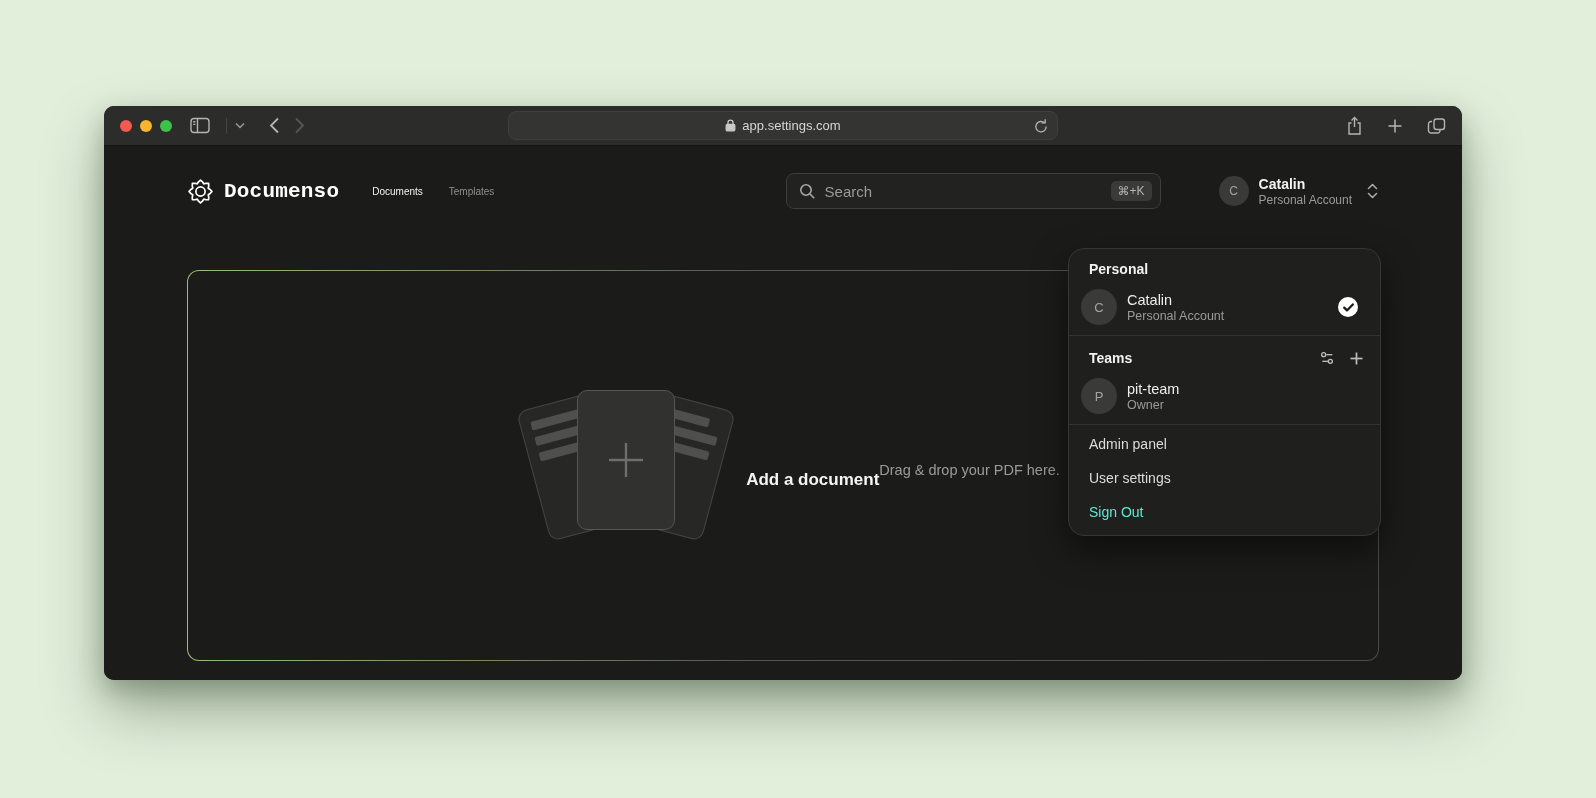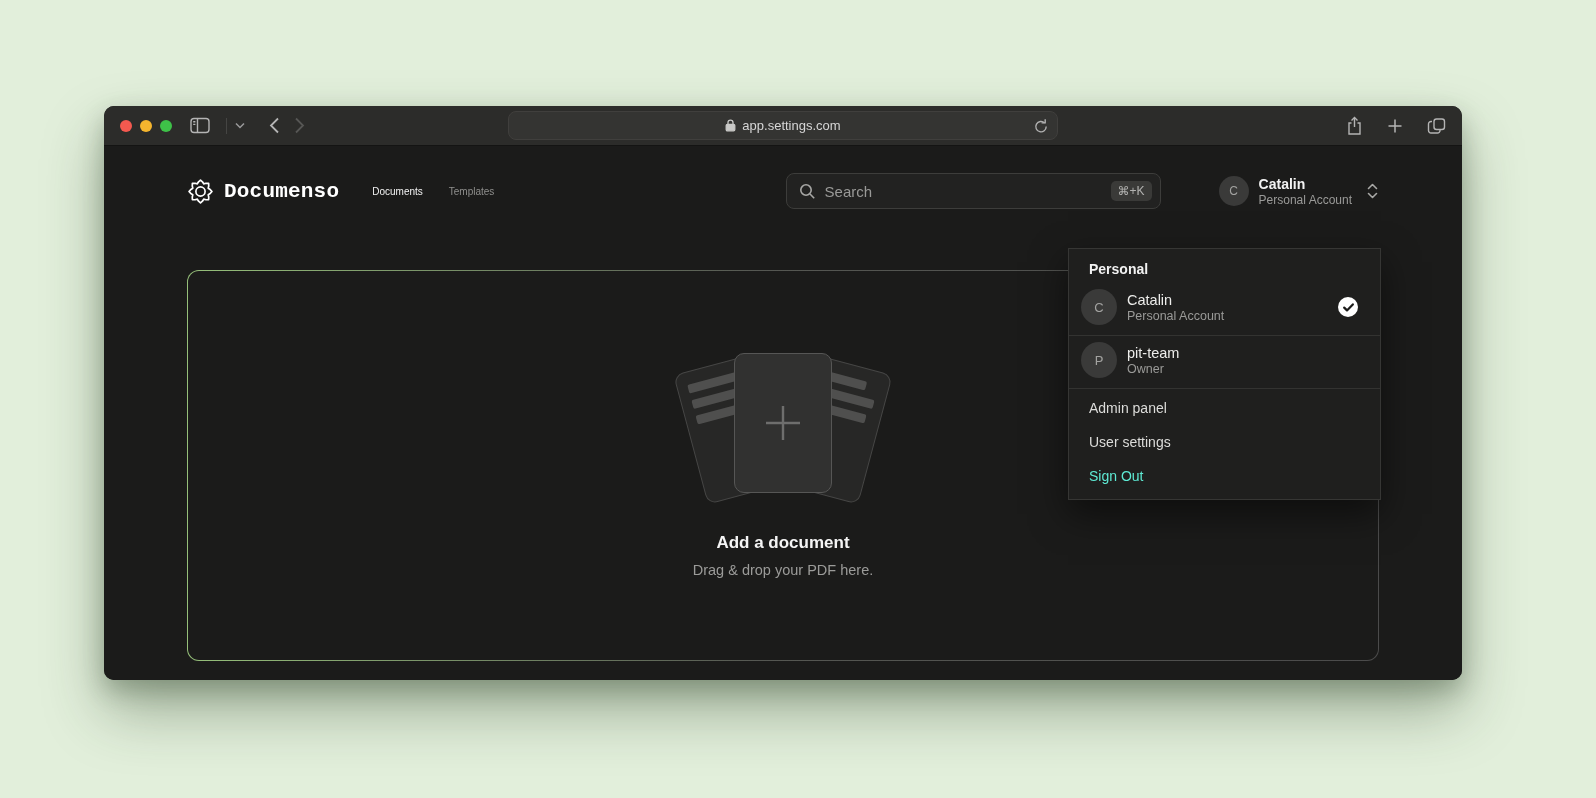--- a/index.html
+++ b/index.html
@@ -82,21 +82,21 @@
   .acct-sub { font-size:12px; color:#9a9a98; line-height:14px; }
   .acct-chev { color:#a8a8a6; margin-left:4px; }
 
   
   .dz-border {
     margin-top:59px; border-radius:12px; padding:1px; height:391px;
     background:linear-gradient(to right, #96c07a, #555752 48%, #4b4b4b);
   }
   .dz-inner {
     border-radius:11px; background:#1b1b1a; height:100%;
-    display:flex; flex-direction:column; align-items:center; justify-content:center;
+    display:flex; flex-direction:row; align-items:center; justify-content:center;
   }
   .cardstack { position:relative; width:240px; height:152px; }
   .card {
     position:absolute; border-radius:10px;
   }
   .card.side {
     width:92px; height:134px; top:8px;
     background:#272726; border:1px solid #464645;
     padding:12px 10px;
   }
@@ -110,21 +110,21 @@
     background:#313130; border:1px solid #565655;
     display:flex; align-items:center; justify-content:center;
     color:#6e6e6d;
   }
   .dz-title { margin-top:28px; font-size:17px; font-weight:700; color:#f5f5f5; }
   .dz-sub { margin-top:9px; font-size:14.5px; color:#9b9b99; }
 
   
   .dropdown {
     position:absolute; top:77px; right:81px; width:313px;
-    background:#1f1f1e; border:1px solid #363634; border-radius:0;
+    background:#1f1f1e; border:1px solid #363634; border-radius:16px;
     box-shadow:0 14px 34px rgba(0,0,0,.5);
     z-index:20; padding-bottom:6px;
   }
   .dd-label { font-size:14px; font-weight:700; color:#f2f2f2; padding:12px 20px 8px; }
   .dd-label-row { display:flex; align-items:center; padding:12px 16px 8px 20px; }
   .dd-label-row .txt { font-size:14px; font-weight:700; color:#f2f2f2; }
   .dd-label-icons { margin-left:auto; display:flex; align-items:center; gap:14px; color:#bdbdbb; }
   .dd-row { display:flex; align-items:center; gap:10px; padding:4px 12px 8px 12px; cursor:pointer; }
   .dd-row .names { display:flex; flex-direction:column; }
   .dd-row .nm { font-size:14.5px; font-weight:500; color:#ededeb; line-height:18px; }
@@ -299,20 +299,39 @@
         </span>
         <span class="dd-check">
           <svg width="11" height="9" viewBox="0 0 11 9" fill="none" stroke="currentColor" stroke-width="2.2" stroke-linecap="round" stroke-linejoin="round">
             <polyline points="1.2,4.6 4,7.4 9.8,1.4"></polyline>
           </svg>
         </span>
       </div>
 
       <div class="dd-div"></div>
 
+      <div class="dd-label-row">
+        <span class="txt">Teams</span>
+        <span class="dd-label-icons">
+          <span>
+            <svg width="16" height="16" viewBox="0 0 24 24" fill="none" stroke="currentColor" stroke-width="2">
+              <path d="M20 7h-9"></path>
+                <path d="M14 17H5"></path>
+              <circle cx="17" cy="17" r="3"></circle>
+                <circle cx="7" cy="7" r="3"></circle>
+            </svg>
+          </span>
+          <span>
+            <svg width="15" height="15" viewBox="0 0 15 15" fill="none" stroke="currentColor" stroke-width="1.7">
+              <line x1="7.5" y1="1.5" x2="7.5" y2="13.5"></line>
+              <line x1="1.5" y1="7.5" x2="13.5" y2="7.5"></line>
+            </svg>
+          </span>
+        </span>
+      </div>
 
       <div class="dd-row">
         <span class="avatar md">P</span>
         <span class="names">
           <span class="nm">pit-team</span>
           <span class="sb">Owner</span>
         </span>
       </div>
 
       <div class="dd-div"></div>

